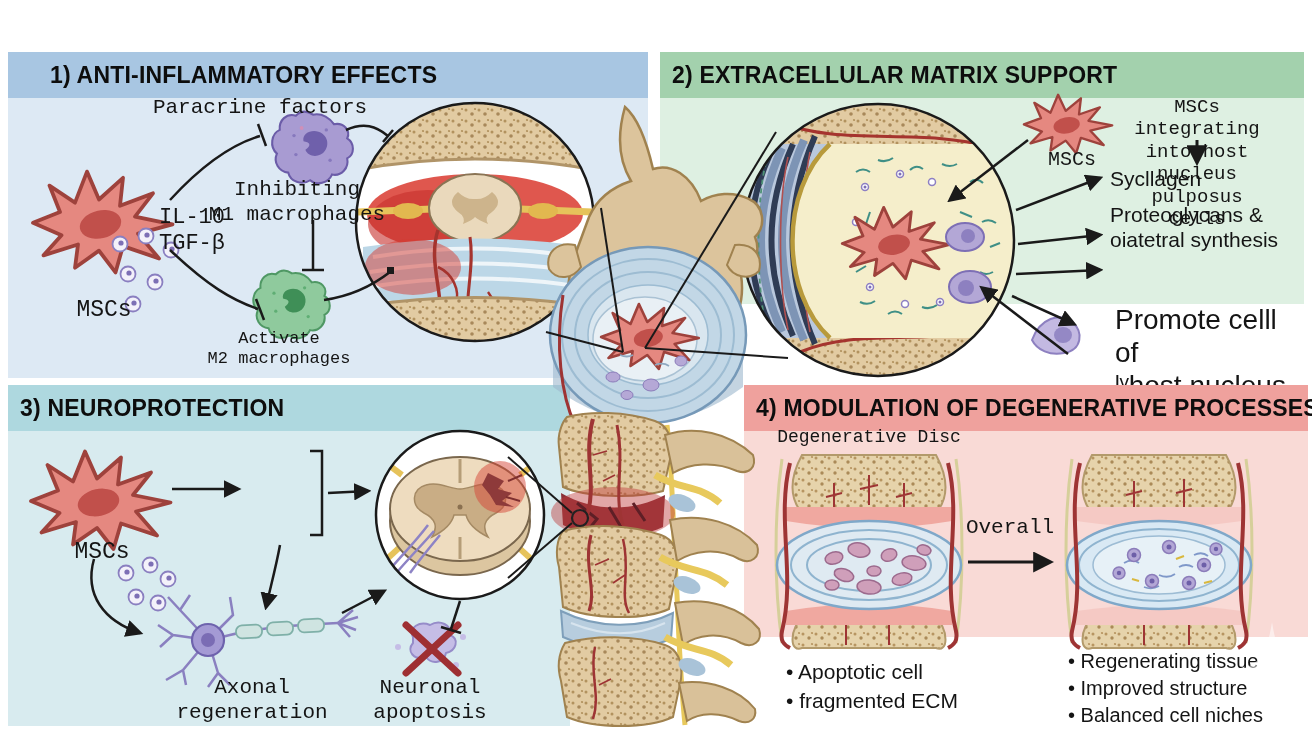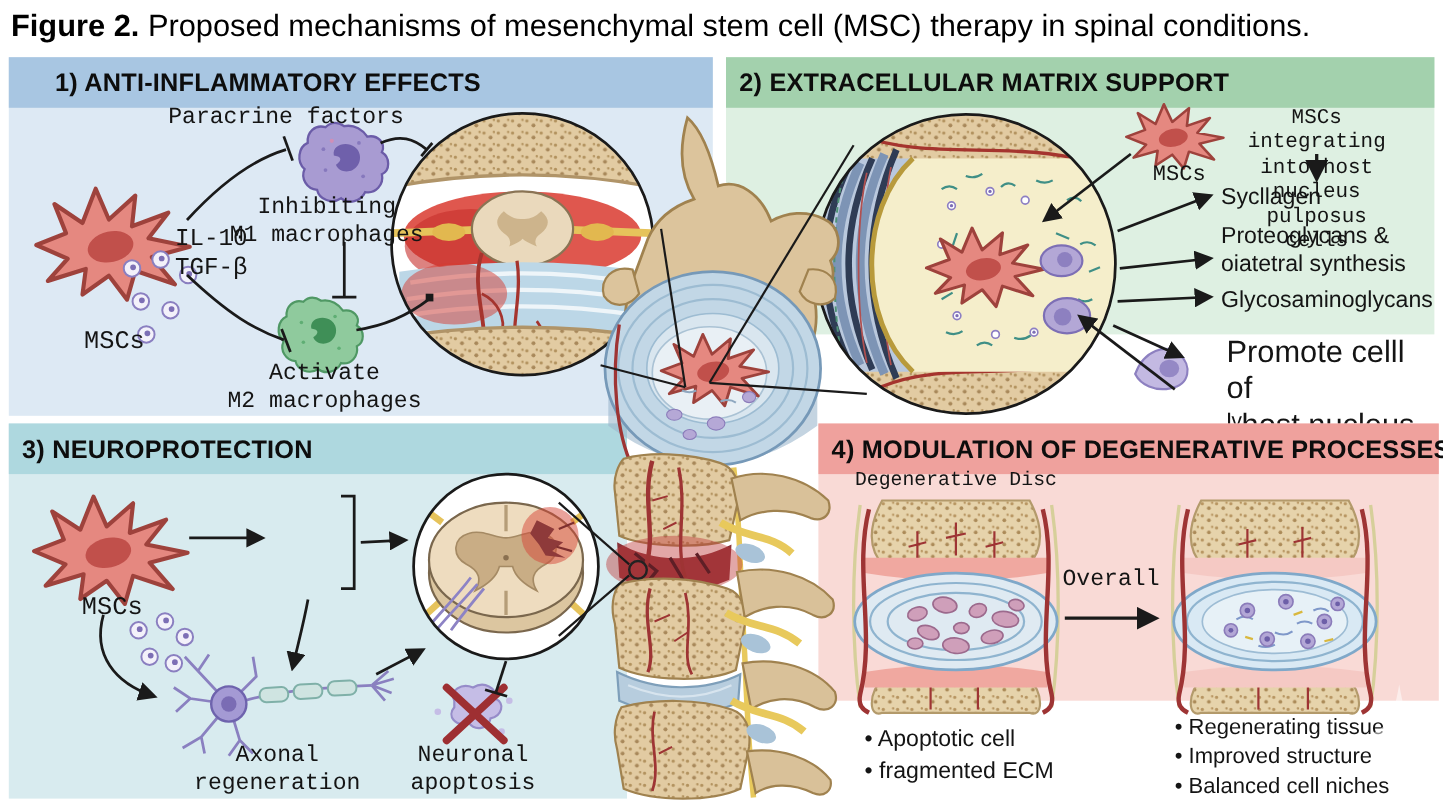--- a/index.html
+++ b/index.html
@@ -36,23 +36,20 @@
         <path d="M2,36 L20,29 L13,12 L30,23 L38,3 L46,21 L62,7 L60,25 L82,17 L70,32 L95,37 L72,43 L86,59 L62,51 L57,68 L46,54 L30,65 L32,50 L9,57 L21,44 Z" fill="#e58880" stroke="#9e423c" stroke-width="2.5" stroke-linejoin="round"></path>
         <ellipse cx="47" cy="37" rx="14" ry="9" fill="#c1504b" transform="rotate(-12 47 37)"></ellipse>
       </g>
       <g id="ves">
         <circle r="7.5" fill="#f3f1fa" stroke="#8a7fc0" stroke-width="1.8"></circle>
         <circle cx="1" cy="-1" r="2.6" fill="#7d6fb5"></circle>
       </g>
     </defs>
   </svg>
 
-  <div class="fig-title">
-    <span class="b">Figure 2.</span><span> Proposed mechanisms of mesenchymal stem cell (MSC) therapy in spinal conditions.</span>
-  </div>
 
   <div id="p1" class="panel">
     <svg width="640" height="326" viewBox="0 0 640 326">
       <defs>
         <pattern id="bd1" width="13" height="11" patternUnits="userSpaceOnUse">
           <rect width="13" height="11" fill="#e2cba2"></rect>
           <circle cx="3" cy="3" r="1.5" fill="#b2925e"></circle>
             <circle cx="9" cy="7" r="1.8" fill="#a8885a"></circle>
             <circle cx="12" cy="2" r="1.1" fill="#b2925e"></circle>
         </pattern>
@@ -136,21 +133,21 @@
       </g>
       <rect x="379" y="215" width="7" height="7" fill="#1a1a1a"></rect>
     </svg>
     <div class="panel-header">1) ANTI-INFLAMMATORY EFFECTS</div>
     <div class="lbl c" style="left:252px;top:44px;font-size:21px;">Paracrine factors</div>
     <div class="lbl c" style="left:289px;top:126px;font-size:21px;">Inhibiting
 M1 macrophages</div>
     <div class="lbl c" style="left:184px;top:153px;font-size:22px;">IL-10
 TGF-β</div>
     <div class="lbl c" style="left:96px;top:245px;font-size:23px;">MSCs</div>
-    <div class="lbl c" style="left:287px;top:277px;font-size:21px;">Activate
+    <div class="lbl c" style="left:271px;top:277px;font-size:17px;">Activate
 M2 macrophages</div>
   </div>
 
   <div id="p2" class="panel">
     <svg width="644" height="326" viewBox="0 0 644 326">
       <defs>
         <pattern id="bd2" width="13" height="11" patternUnits="userSpaceOnUse">
           <rect width="13" height="11" fill="#e2cba2"></rect>
           <circle cx="3" cy="3" r="1.5" fill="#b2925e"></circle>
             <circle cx="9" cy="7" r="1.8" fill="#a8885a"></circle>
@@ -248,21 +245,20 @@
         <line x1="408" y1="302" x2="322" y2="236" marker-end="url(#arr2)"></line>
       </g>
     </svg>
     <div class="panel-header">2) EXTRACELLULAR MATRIX SUPPORT</div>
     <div class="lbl c" style="left:537px;top:44px;font-size:19px;">MSCs integrating into host
 nucleus pulposus cells</div>
     <div class="lbl c" style="left:412px;top:96px;font-size:20px;">MSCs</div>
     <div class="lbl left" style="left:450px;top:115px;font-size:21px;">Sycllagen</div>
     <div class="lbl left" style="left:450px;top:151px;font-size:21px;">Proteoglycans &amp;
 oiatetral synthesis</div>
-    <div class="lbl left" style="left:450px;top:209px;font-size:21px;">Glycosaminoglycans</div>
     <div class="lbl left" style="left:455px;top:251px;font-size:28px;">Promote celll of
 ᴵᵛhost nucleus
 pulposus cells</div>
   </div>
 
   <div id="p3" class="panel">
     <svg width="562" height="341" viewBox="0 0 562 341">
       <defs>
         <clipPath id="clipC3">
             <circle cx="452" cy="130" r="84"></circle>

